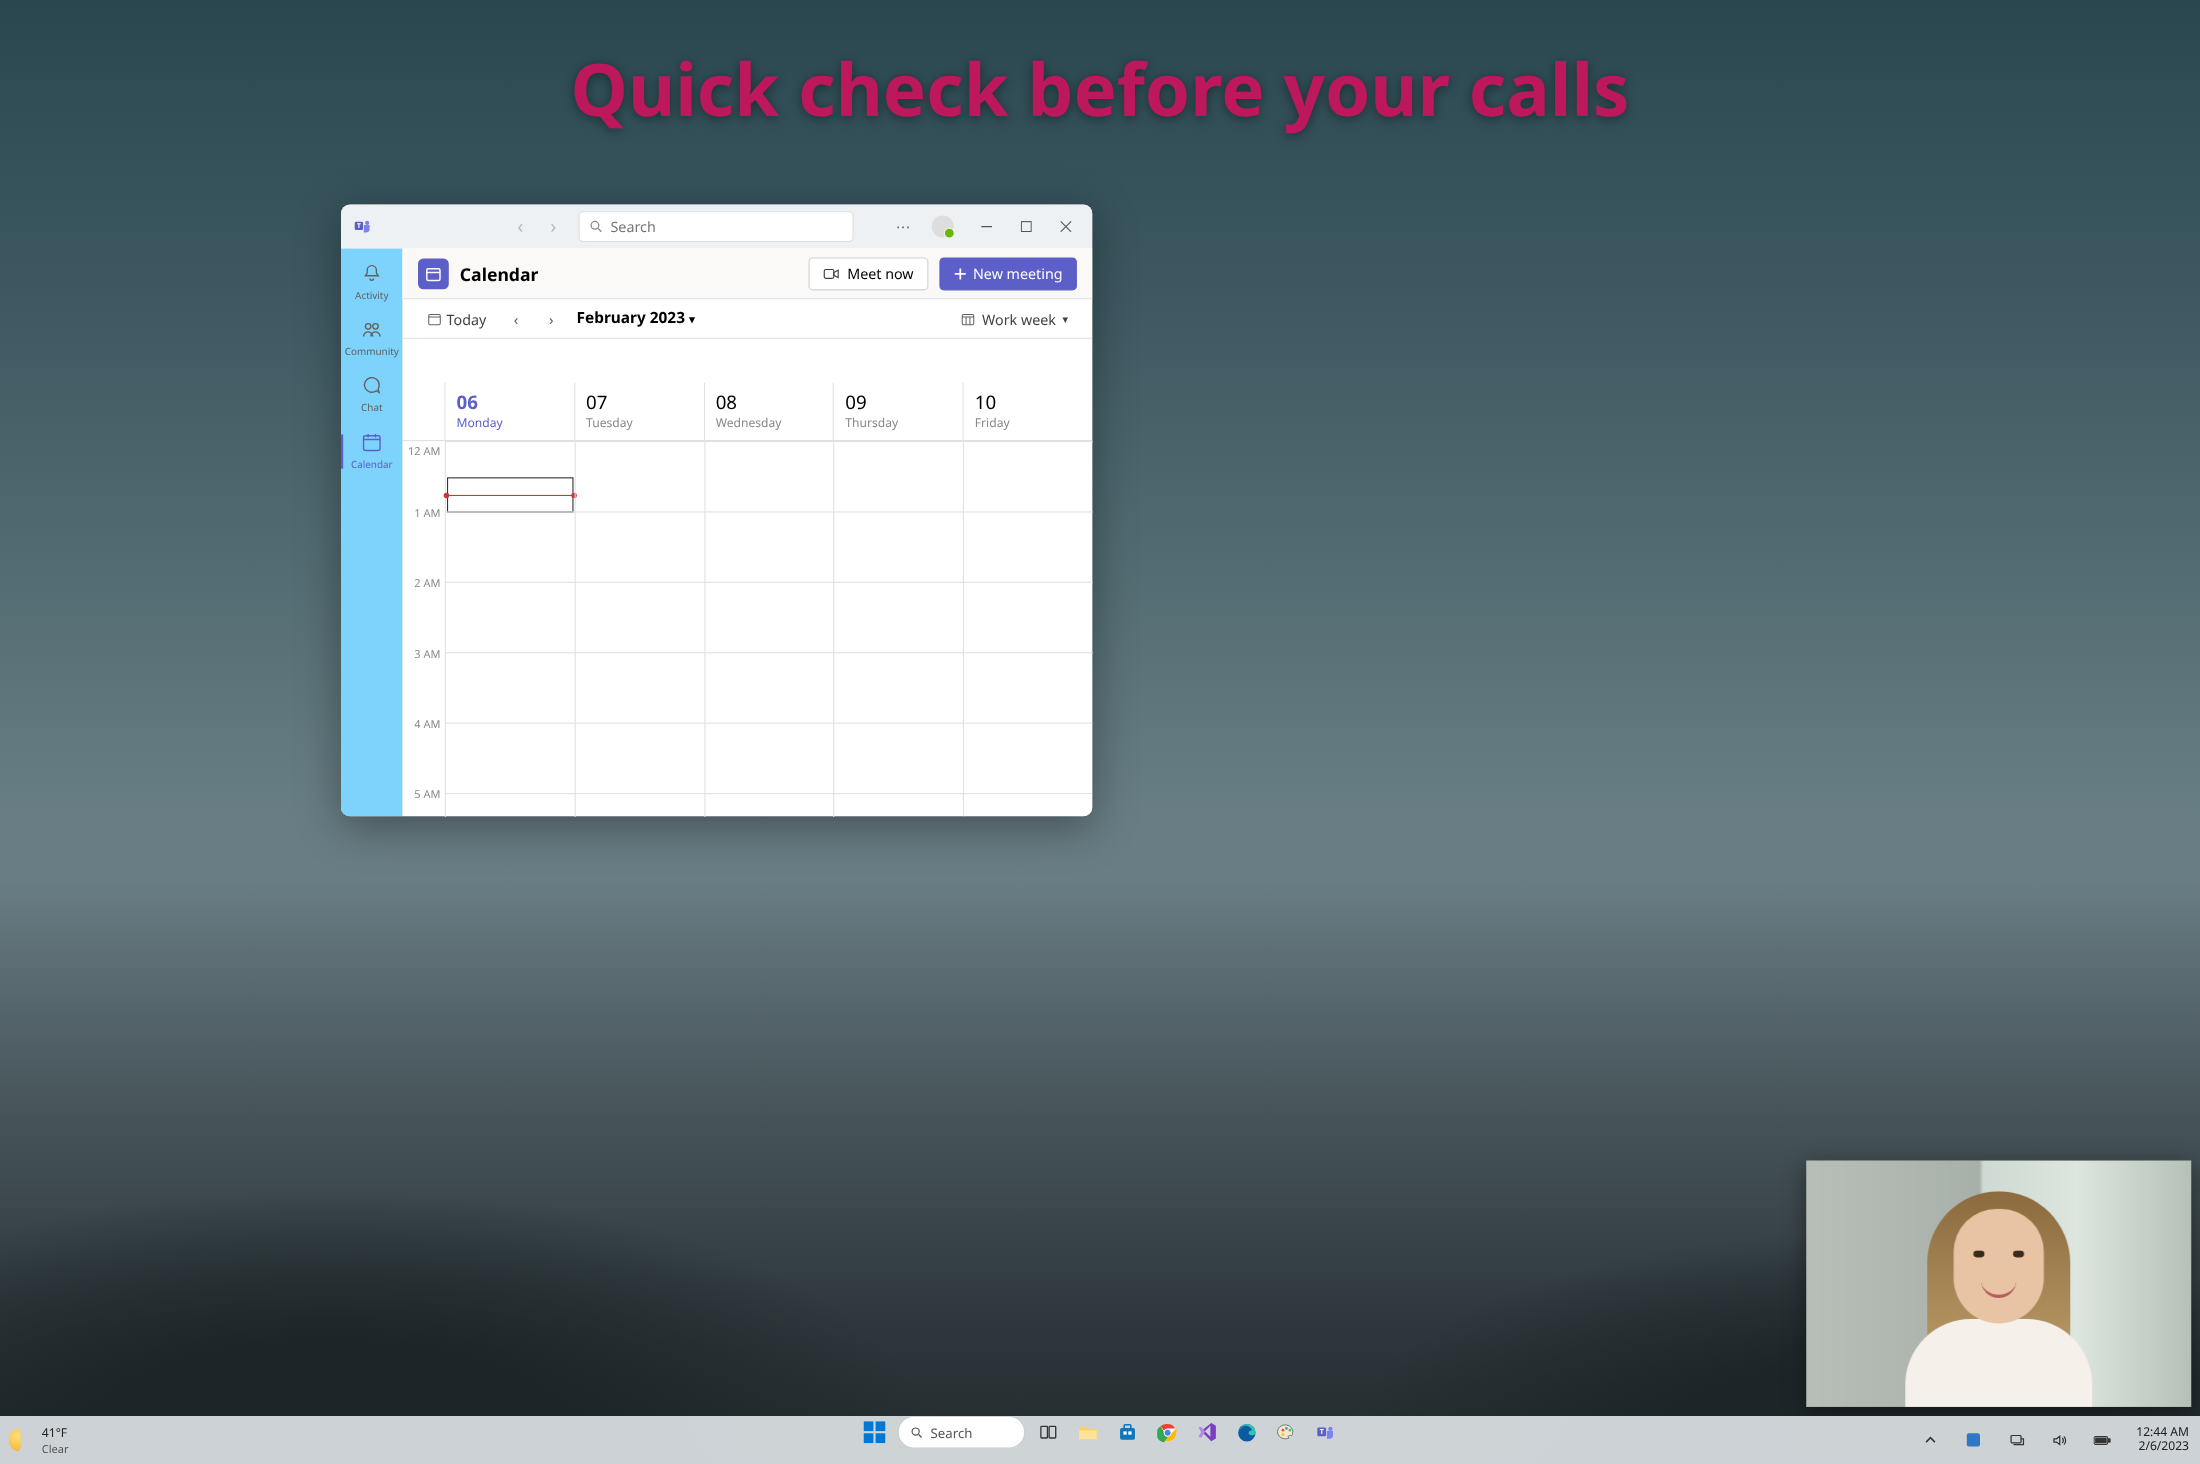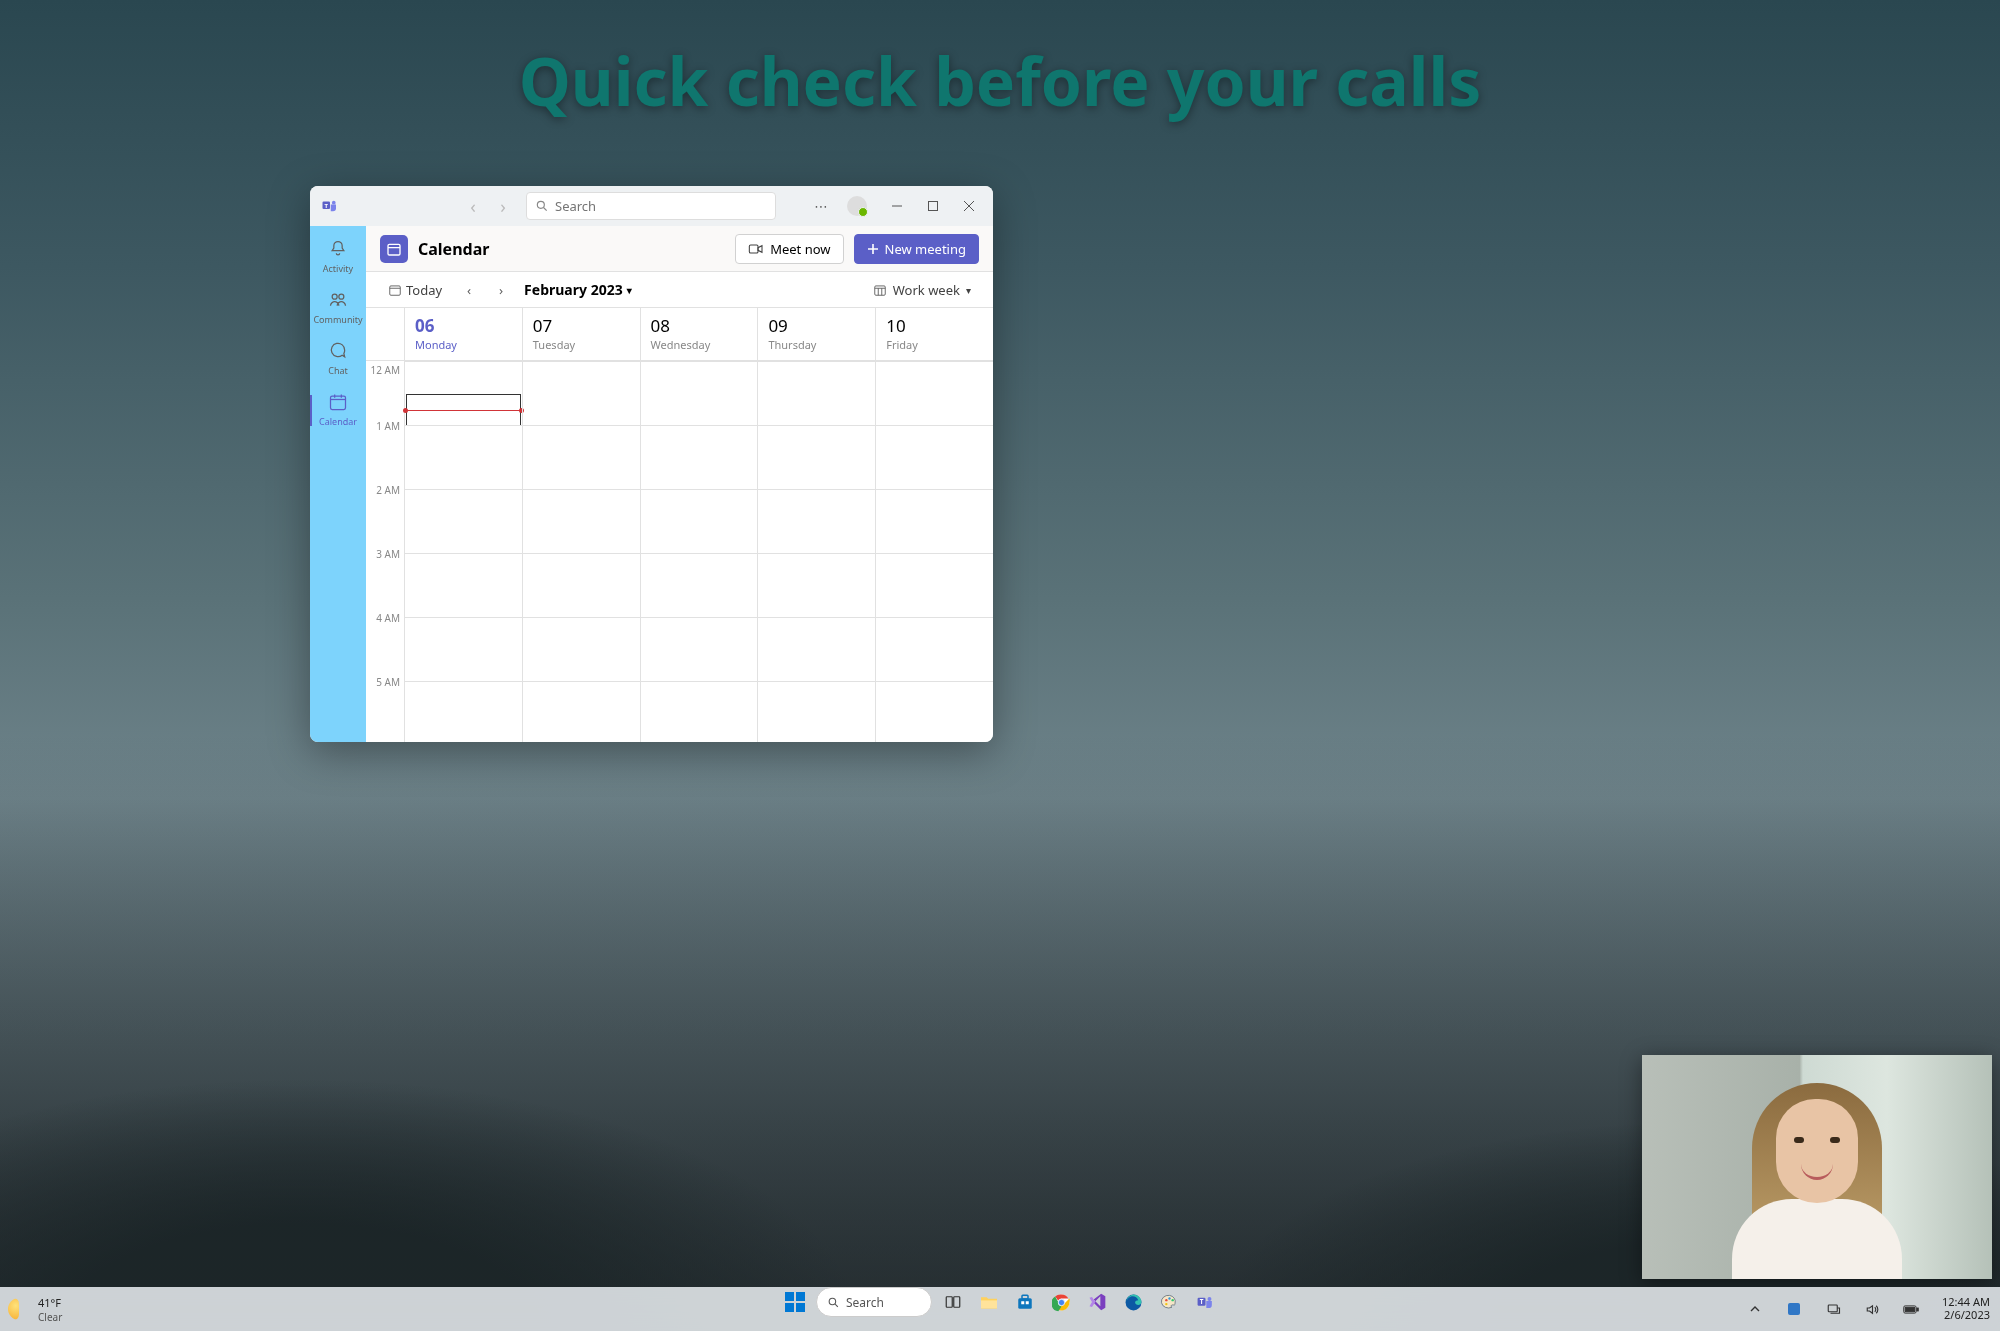--- a/index.html
+++ b/index.html
@@ -21,21 +21,21 @@
   .mountain {
     position: absolute; bottom: 0; width: 100%; height: 45%;
     background:
       linear-gradient(180deg, transparent 0%, rgba(30,38,40,.3) 60%, rgba(30,38,40,.6) 100%),
       radial-gradient(ellipse 40% 60% at 15% 100%, #1a2528 30%, transparent 70%),
       radial-gradient(ellipse 35% 50% at 85% 100%, #1a2528 30%, transparent 70%);
   }
 
   .heading {
     position: absolute; top: 35px; left: 50%; transform: translateX(-50%);
-    color: #0f766e; font-size: 66px; font-weight: 700;
+    color: #be185d; font-size: 66px; font-weight: 700;
     text-shadow: 0 2px 10px rgba(0,0,0,.4); z-index: 1; white-space: nowrap; text-align: center;
   }
 
   
   .teams-window {
     position: absolute; left: 310px; top: 186px; width: 683px; height: 556px;
     background: #f5f5f5; border-radius: 8px; overflow: hidden;
     box-shadow: 0 10px 40px rgba(0,0,0,.35);
     display: flex; flex-direction: column; z-index: 2;
   }
@@ -111,21 +111,21 @@
     display:flex; align-items:center; gap:4px; padding:4px 8px; border-radius:4px;
     cursor:pointer; font-size:13px; color:#424242;
   }
   .nav-btn { width:26px; height:26px; border:none; background:transparent; cursor:pointer;
     color:#616161; display:flex; align-items:center; justify-content:center; border-radius:4px;}
   .month-title { font-weight:700; font-size:14px; margin-left:4px; display:flex; align-items:center; gap:4px; }
   .view-select { margin-left:auto; display:flex; align-items:center; gap:6px; font-size:13px; color:#424242;
     cursor:pointer; padding:4px 8px; border-radius:4px;}
 
   .day-headers {
-    display:flex; border-bottom:1px solid var(--border);
+    display:flex; border-bottom:1px solid var(--border);margin-top:40px;
   }
   .time-gutter-h { width:38px; }
   .day-h {
     flex:1; padding:6px 10px 8px; border-left:1px solid var(--border);
   }
   .day-h .num { font-size:17px; font-weight:400; color:#000000; }
   .day-h .name { font-size:11px; color:#888; }
   .day-h.today .num { color:var(--teams-purple); font-weight:700; }
   .day-h.today .name { color:var(--teams-purple); }
 

